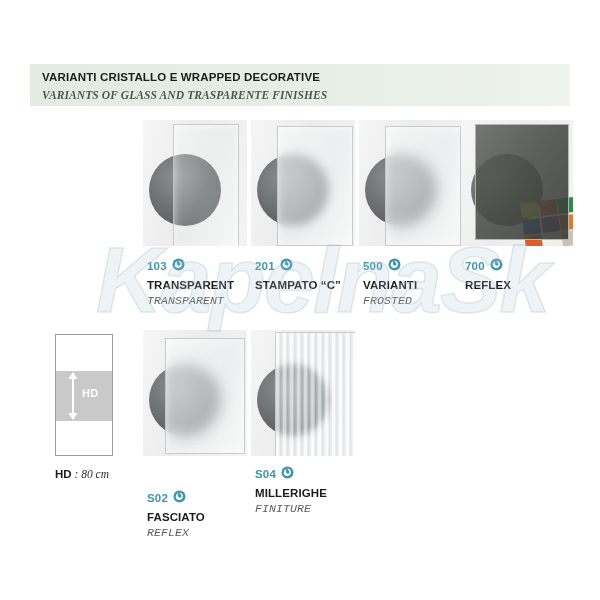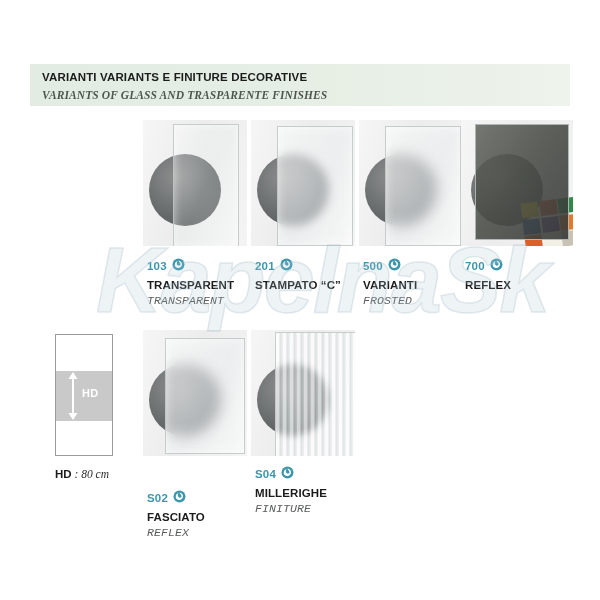--- a/index.html
+++ b/index.html
@@ -226,21 +226,21 @@
     font-style: italic;
     color: #2a2a2a;
   }
 </style>
 </head>
 <body>
 
 <div id="watermark">KapelnaSk</div>
 
 <div id="header-banner"></div>
-<div id="header-title">VARIANTI VARIANTS E FINITURE DECORATIVE</div>
+<div id="header-title">VARIANTI CRISTALLO E WRAPPED DECORATIVE</div>
 <div id="header-subtitle">VARIANTS OF GLASS AND TRASPARENTE FINISHES</div>
 
 <div class="swatch-img" style="left:143px; top:120px;">
   <div class="wall"></div>
   <div class="sphere"></div>
   <div class="glass pane-clear"></div>
 </div>
 
 <div class="swatch-img" style="left:251px; top:120px;">
   <div class="wall"></div>

